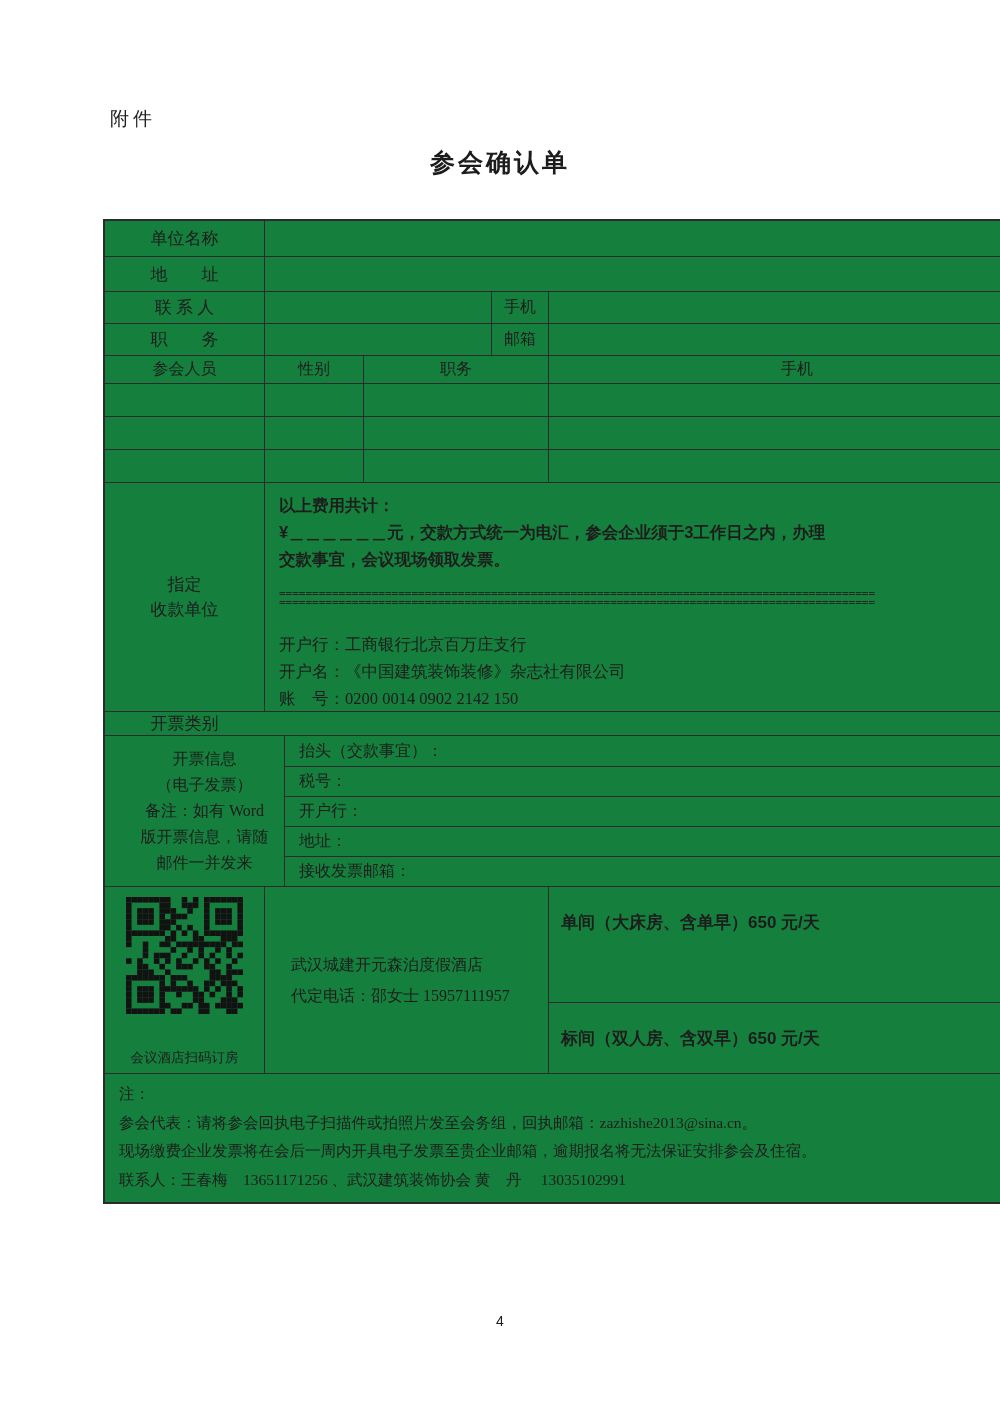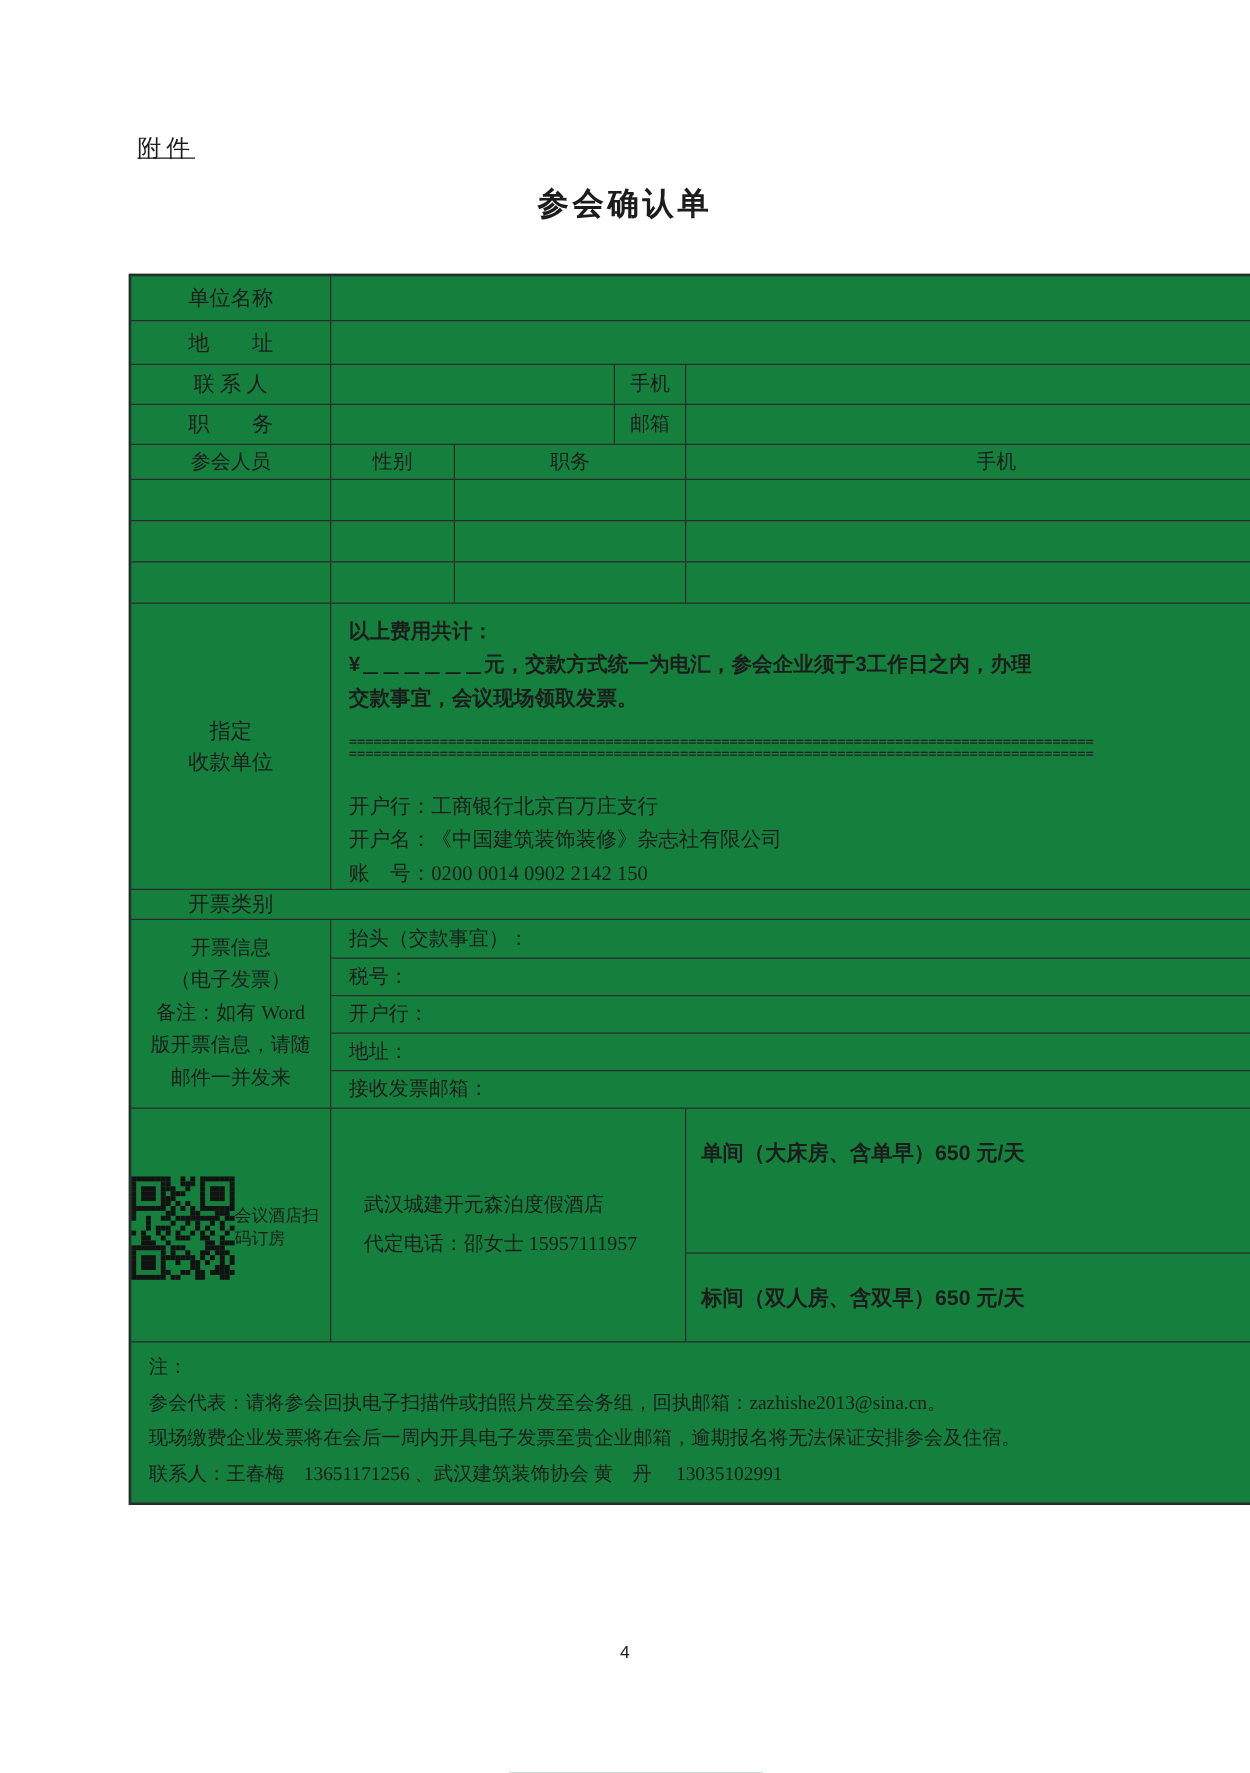--- a/index.html
+++ b/index.html
@@ -2,21 +2,21 @@
 <html><head>
 <meta charset="utf-8">
 <style>
   * { margin:0; padding:0; box-sizing:border-box; }
   html,body { background:#e9e9e9; }
   body { font-family:"Liberation Serif","DejaVu Serif",serif; color:#1c1c1c; }
   .page {
     position:relative; width:1000px; height:1418px; margin:0 auto;
     background:#ffffff; overflow:hidden;
   }
-  .attachment { position:absolute; top:106px; left:110px; font-size:19px; letter-spacing:4px;text-decoration:underline; }
+  .attachment { position:absolute; top:106px; left:110px; font-size:19px; letter-spacing:4px; }
   .doc-title {
     position:absolute; top:146px; left:0; width:100%; text-align:center;
     font-family:"Liberation Sans","DejaVu Sans",sans-serif; font-weight:700;
     font-size:25px; letter-spacing:3px;
   }
   
   .form-table {
     position:absolute; top:219px; left:103px; width:944px;
     border:2px solid #2b2b2b; background:#15803d;
   }
@@ -36,24 +36,24 @@
   .subrow:first-child { border-top:none; }
   .sh33 { height:33px; } .sh30 { height:30px; }
   
   .payment-content { flex:1 1 auto; border-left:1.5px solid #2b2b2b; padding:9px 14px 0 14px; height:228px; }
   .bold-sans { font-family:"Liberation Sans","DejaVu Sans",sans-serif; font-weight:700; font-size:16.5px; line-height:27px; }
   .eq-sep { margin-top:16px; }
   .eq-line { font-family:"DejaVu Sans Mono","Liberation Mono",monospace; font-size:11px;
              line-height:9px; height:9px; white-space:nowrap; overflow:hidden; color:#222; }
   .bank-lines { margin-top:24px; font-size:16.5px; line-height:27px; }
   .label-stack { flex-direction:column; justify-content:center; line-height:25px; }
-  .invoice-label { font-size:16px; line-height:26px; padding:4px 2px; }
+  .invoice-label { font-size:16px; line-height:26px; padding:4px 2px;margin-left:20px; }
   
   .hotel-row { height:187px; }
-  .qr-cell { width:159px; flex-direction:row; justify-content:space-between; align-items:center; padding:10px 0 6px 0; }
+  .qr-cell { width:159px; flex-direction:column; justify-content:space-between; align-items:center; padding:10px 0 6px 0; }
   .qr-caption { font-size:13.5px; }
   .hotel-info { width:284px; flex-direction:column; justify-content:center; align-items:flex-start; padding-left:26px; font-size:16px; line-height:31px; }
   .price-col { flex:1 1 auto; display:flex; flex-direction:column; border-left:1.5px solid #2b2b2b; }
   .price-row { flex:1 1 50%; display:flex; align-items:center; padding-left:12px;
                font-family:"Liberation Sans","DejaVu Sans",sans-serif; font-weight:700; font-size:17px; }
   .price-row + .price-row { border-top:1.5px solid #2b2b2b;margin-top:45px; }
   
   .notes { display:block; padding:6px 14px 8px 14px; font-size:15.5px; line-height:28.5px; }
   .page-number { position:absolute; top:1313px; left:0; width:100%; text-align:center;
                  font-size:14px; font-family:"Liberation Sans","DejaVu Sans",sans-serif; }

